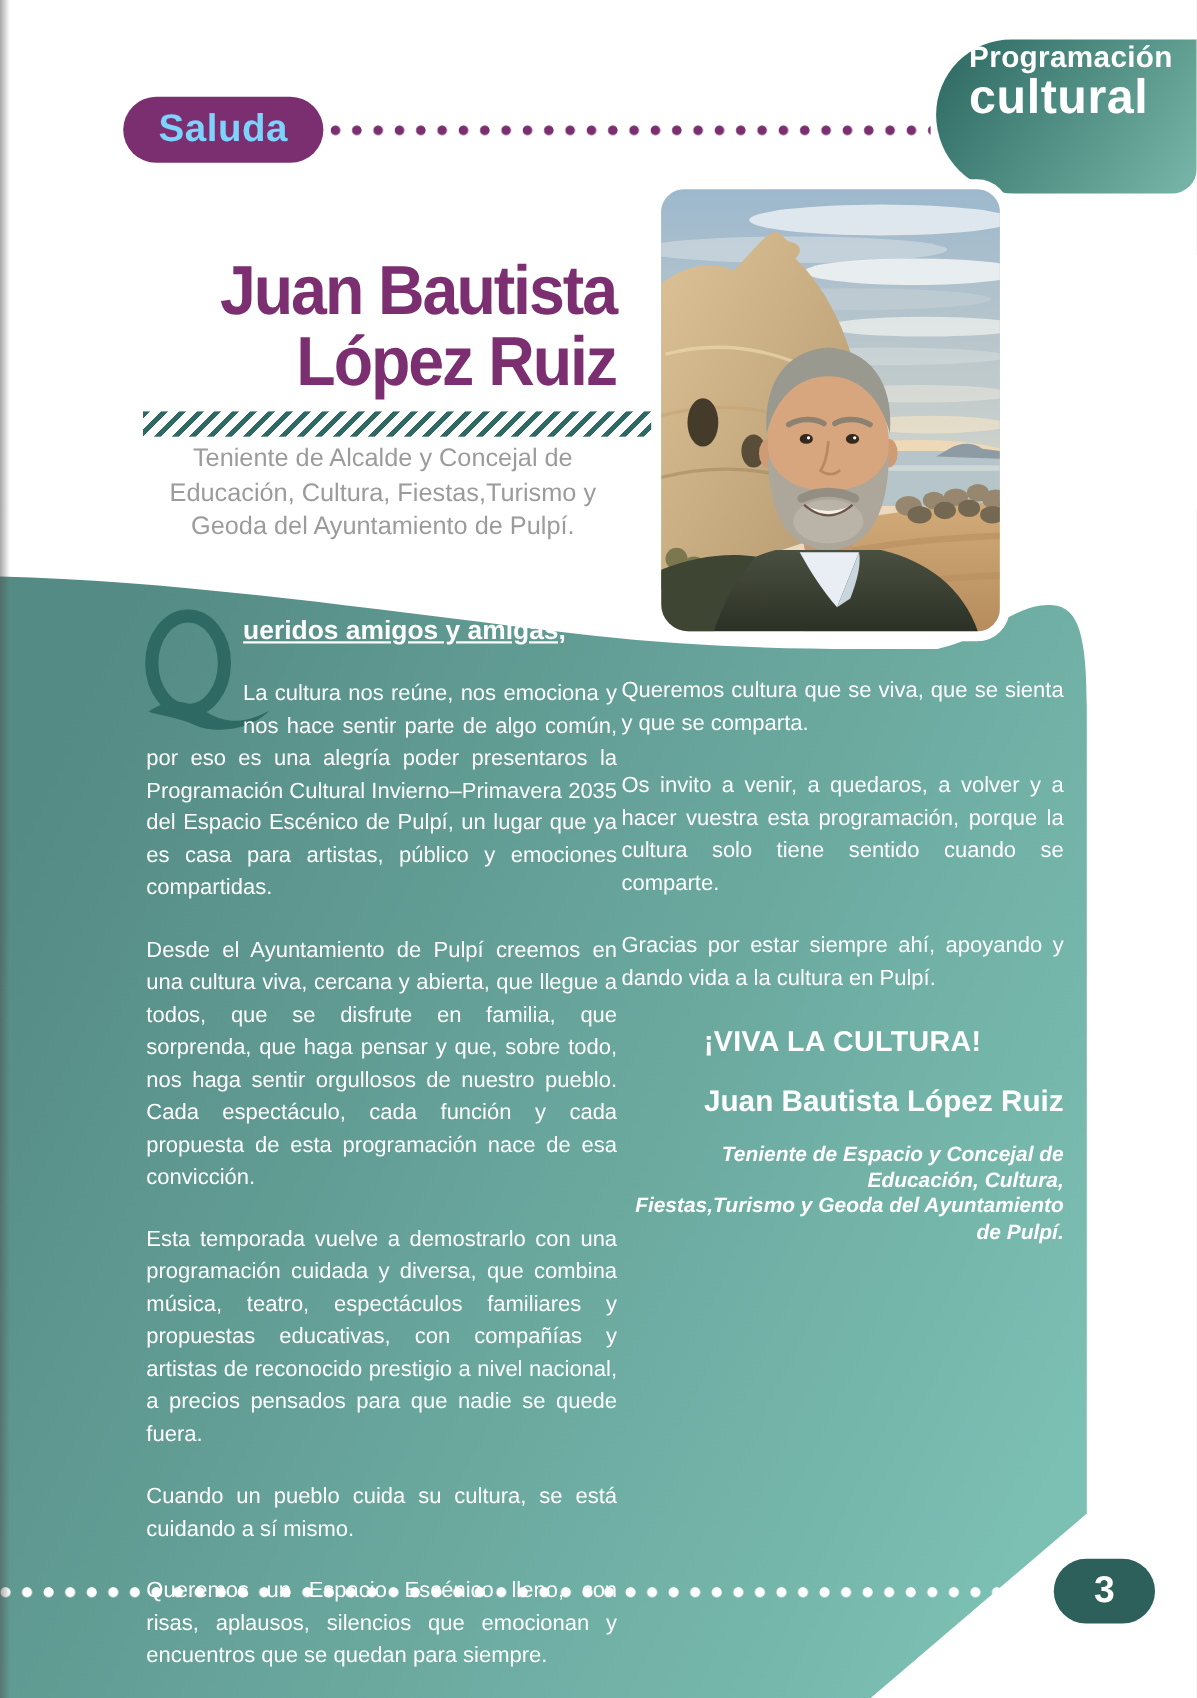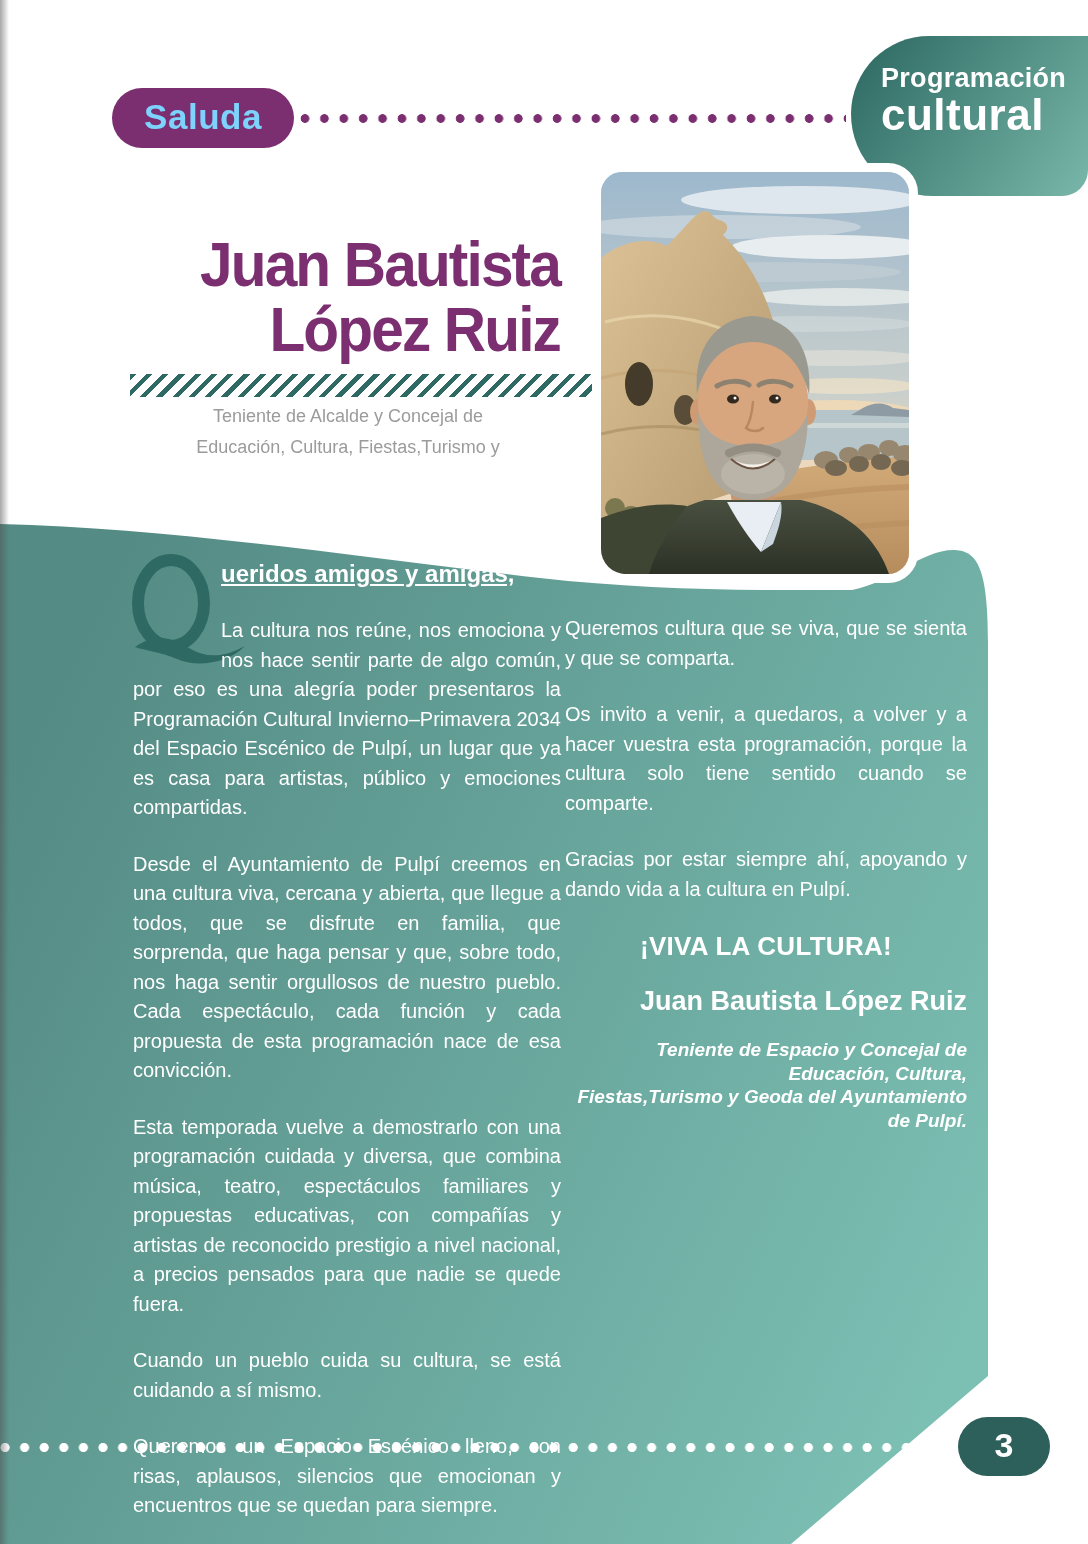--- a/index.html
+++ b/index.html
@@ -22,34 +22,34 @@
   .teal-bg{position:absolute;left:0;top:0;width:1088px;height:1544px;z-index:1;}
   .edge-shadow{left:0;top:0;width:9px;height:1544px;z-index:40;
     background:linear-gradient(90deg,rgba(80,80,80,.5),rgba(80,80,80,0));}
   
   .saluda{left:112px;top:88px;width:182px;height:60px;border-radius:30px;
     background:var(--purple);display:flex;align-items:center;justify-content:center;z-index:5;}
   .saluda span{color:#7dd3fc;font-size:35px;font-weight:bold;letter-spacing:.5px;padding-bottom:3px;}
   .dots-top{left:300px;top:113px;width:546px;height:11px;z-index:5;
     background-image:radial-gradient(circle at 5px 5.5px,var(--purple) 4px,rgba(0,0,0,0) 4.7px);
     background-size:19.4px 11px;background-repeat:repeat-x;}
-  .brand{left:851px;top:36px;width:237px;height:160px;z-index:3;
+  .brand{left:851px;top:36px;width:237px;height:140px;z-index:3;
     border-radius:78px 0 26px 82px;
     background:linear-gradient(126deg,#2f6b64 5%,#74b3a5 95%);
-    padding:28px 0 0 30px;}
+    padding:2px 0 0 30px;}
   .brand .l1{font-size:27px;font-weight:bold;color:#fff;line-height:1.05;letter-spacing:.3px;}
   .brand .l2{font-size:44px;font-weight:bold;color:#fff;line-height:1;margin-top:1px;letter-spacing:.5px;}
   
   .name{left:110px;top:232px;width:450px;text-align:right;color:var(--purple);
     font-weight:bold;font-size:63px;line-height:65px;letter-spacing:-2px;
     transform:scaleX(.93);transform-origin:100% 0;z-index:5;}
   .hatch{left:130px;top:374px;width:462px;height:23px;z-index:5;
     background:repeating-linear-gradient(135deg,var(--teal-dark) 0 4.5px,rgba(0,0,0,0) 4.5px 11.5px);}
   .role{left:116px;top:401px;width:464px;text-align:center;color:var(--gray);
-    font-size:18px;line-height:30.5px;z-index:5;}
+    font-size:23px;line-height:30.5px;z-index:5;}
   .photo{left:592px;top:163px;width:326px;height:420px;z-index:4;
     border:9px solid #fff;border-radius:30px 30px 30px 34px;overflow:hidden;background:#b9cdd9;}
   .photo svg{display:block;width:100%;height:100%;}
   
   .col{z-index:5;color:#fff;}
   .col-left{left:133px;top:557px;width:428px;}
   .col-right{left:565px;top:614px;width:402px;}
   .col p{font-size:20px;line-height:29.5px;text-align:justify;color:#fff;margin:0 0 27px;}
   .salutation{font-size:24px;font-weight:bold;color:#fff;margin:2px 0 27px;line-height:30px;text-decoration:underline;}
   .dropcap{float:left;width:88px;height:112px;}
@@ -95,20 +95,21 @@
   </div>
 
   <div class="abs name">
     <div>Juan Bautista</div>
     <div>López Ruiz</div>
   </div>
   <div class="abs hatch"></div>
   <div class="abs role">
     <div>Teniente de Alcalde y Concejal de</div>
     <div>Educación, Cultura, Fiestas,Turismo y</div>
+    <div>Geoda del Ayuntamiento de Pulpí.</div>
   </div>
 
   <div class="abs photo">
     <svg viewBox="0 0 308 402" preserveAspectRatio="none" aria-hidden="true">
       <defs>
         <linearGradient id="sky" x1="0" y1="0" x2="0" y2="1">
           <stop offset="0" stop-color="#9db8cd"></stop>
           <stop offset=".55" stop-color="#c9cfcc"></stop>
           <stop offset=".72" stop-color="#ecd9bd"></stop>
         </linearGradient>
@@ -200,21 +201,21 @@
   </div>
 
   <div class="abs col col-left">
     <div class="dropcap">
       <svg width="118" height="112" viewBox="0 0 118 112" aria-hidden="true">
         <ellipse cx="38" cy="46" rx="33" ry="43" fill="none" stroke="#2e6a63" stroke-width="12"></ellipse>
         <path d="M2,90 C22,76 38,80 56,91 C74,102 92,100 112,89 C96,106 64,111 44,102 C28,95 14,94 2,90 Z" fill="#2e6a63"></path>
       </svg>
     </div>
     <div class="salutation">ueridos amigos y amigas,</div>
-    <p>La cultura nos reúne, nos emociona y nos hace sentir parte de algo común, por eso es una alegría poder presentaros la Programación Cultural Invierno–Primavera 2034 del Espacio Escénico de Pulpí, un lugar que ya es casa para artistas, público y emociones compartidas.</p>
+    <p>La cultura nos reúne, nos emociona y nos hace sentir parte de algo común, por eso es una alegría poder presentaros la Programación Cultural Invierno–Primavera 2035 del Espacio Escénico de Pulpí, un lugar que ya es casa para artistas, público y emociones compartidas.</p>
     <p>Desde el Ayuntamiento de Pulpí creemos en una cultura viva, cercana y abierta, que llegue a todos, que se disfrute en familia, que sorprenda, que haga pensar y que, sobre todo, nos haga sentir orgullosos de nuestro pueblo. Cada espectáculo, cada función y cada propuesta de esta programación nace de esa convicción.</p>
     <p>Esta temporada vuelve a demostrarlo con una programación cuidada y diversa, que combina música, teatro, espectáculos familiares y propuestas educativas, con compañías y artistas de reconocido prestigio a nivel nacional, a precios pensados para que nadie se quede fuera.</p>
     <p>Cuando un pueblo cuida su cultura, se está cuidando a sí mismo.</p>
     <p>Queremos un Espacio Escénico lleno, con risas, aplausos, silencios que emocionan y encuentros que se quedan para siempre.</p>
   </div>
 
   <div class="abs col col-right">
     <p>Queremos cultura que se viva, que se sienta y que se comparta.</p>
     <p>Os invito a venir, a quedaros, a volver y a hacer vuestra esta programación, porque la cultura solo tiene sentido cuando se comparte.</p>
     <p>Gracias por estar siempre ahí, apoyando y dando vida a la cultura en Pulpí.</p>

